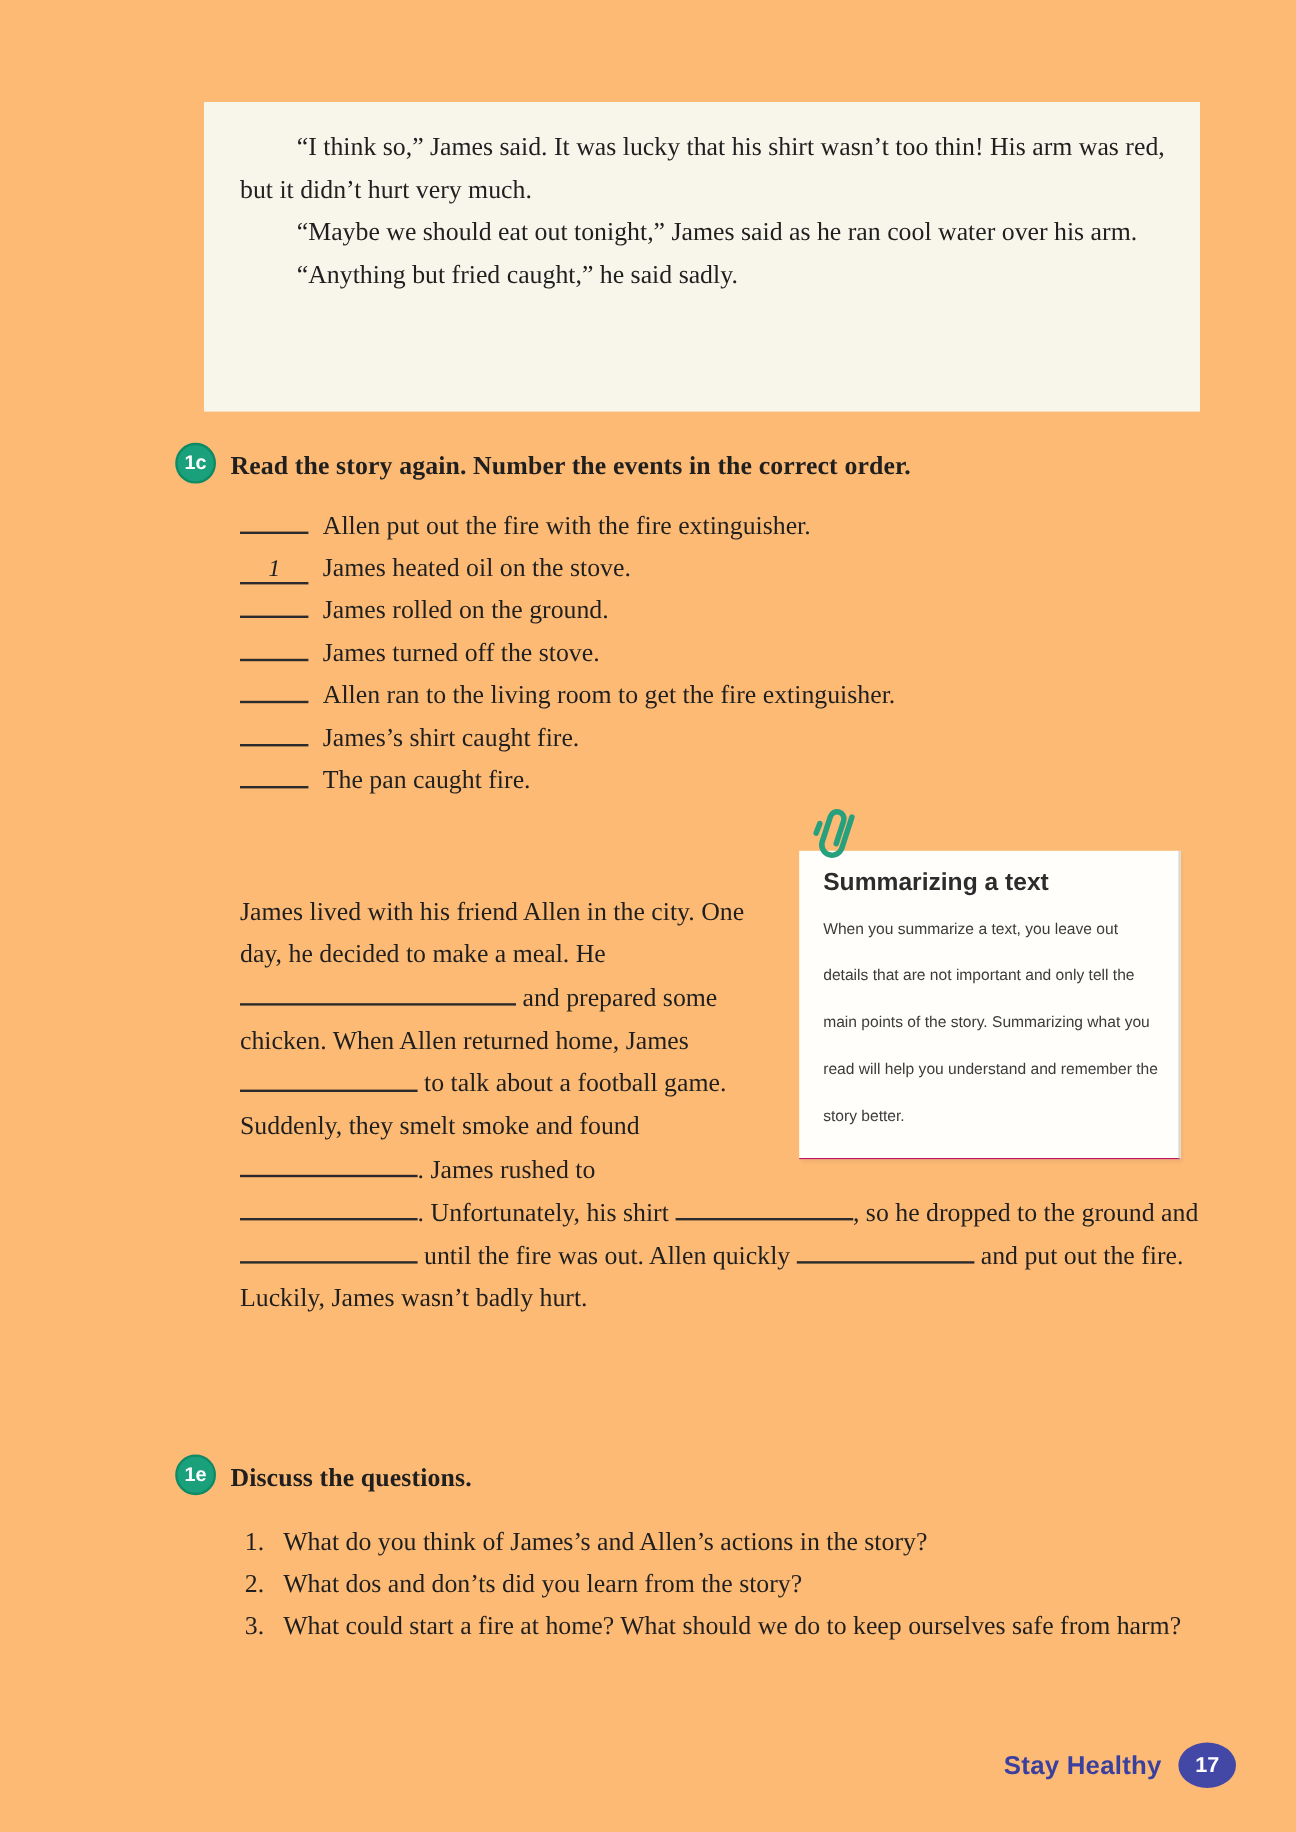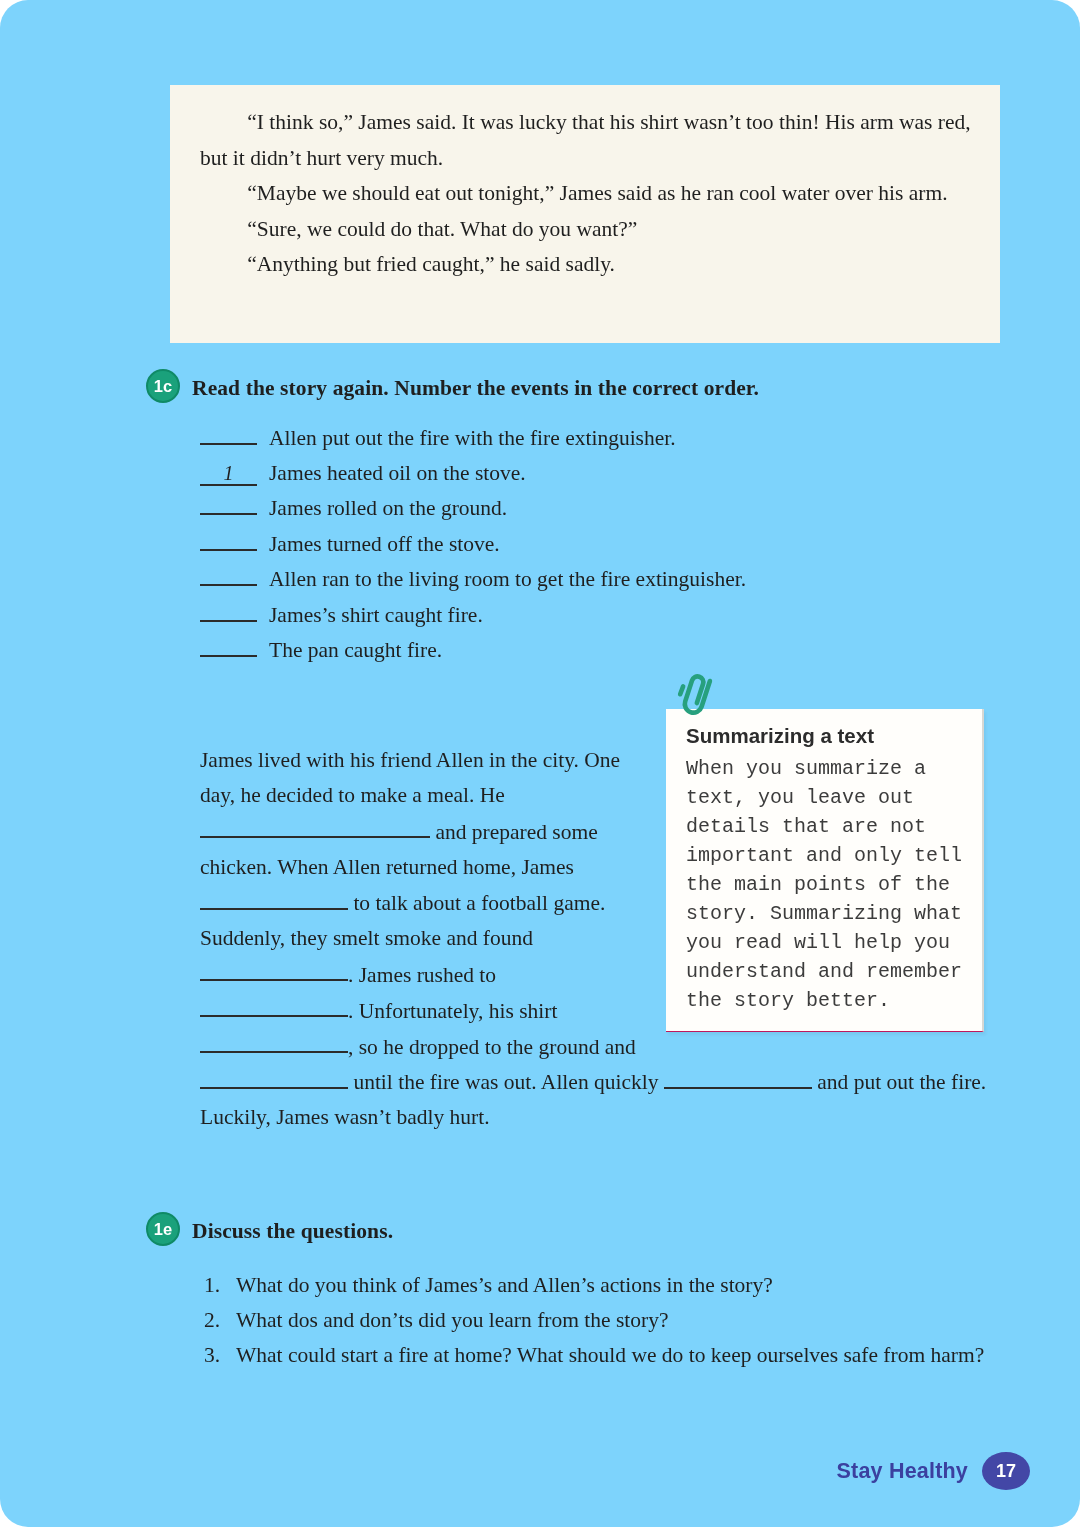--- a/index.html
+++ b/index.html
@@ -1,23 +1,22 @@
 <!DOCTYPE html>
 <html><head>
 <meta charset="utf-8">
 <style>
   html,body{margin:0;padding:0;background:#ffffff;}
   .page{
     position:relative;
     width:1080px;height:1527px;
-    background:#7dd3fc;
+    background:#fdba74;
     font-family:"Liberation Serif", serif;
     color:#1f1f1f;
     overflow:hidden;
-    border-radius:28px;
   }
   
   .story-box{
     position:absolute;left:170px;top:85px;width:830px;height:258px;
     box-sizing:border-box;
     background:#f8f5eb;
     padding:20px 22px 0 30px;
     font-size:21.5px;line-height:35.5px;
   }
   .story-box p{margin:0;text-indent:2.2em;}
@@ -80,21 +79,21 @@
     box-shadow:2px 3px 3px rgba(0,0,0,.05);
     padding:14px 16px 16px 20px;
     font-family:"Liberation Sans", sans-serif;
     color:#3c3c3c;
   }
   .tip-title{
     margin:0 0 5px 0;
     font-size:20.5px;font-weight:bold;color:#2c2c2c;
     line-height:26px;
   }
-  .tip-body{margin:0;font-size:20px;line-height:29px;font-family:Liberation Mono, monospace;}
+  .tip-body{margin:0;font-size:13px;line-height:39px;}
   
   .q-list{margin:20px 0 0 58px;}
   .q{
     font-size:21.5px;line-height:35.4px;
     padding-left:32px;text-indent:-32px;
   }
   .q .q-num{display:inline-block;width:32px;text-indent:0;}
   
   .footer{
     position:absolute;top:1452px;right:50px;
@@ -112,21 +111,20 @@
   }
 </style>
 </head>
 <body>
 
 <div class="page">
 
   <div class="story-box">
       <p>“I think so,” James said. It was lucky that his shirt wasn’t too thin! His arm was red, but it didn’t hurt very much.</p>
       <p>“Maybe we should eat out tonight,” James said as he ran cool water over his arm.</p>
-      <p>“Sure, we could do that. What do you want?”</p>
       <p>“Anything but fried caught,” he said sadly.</p>
     </div>
 
   <section class="sec sec-1c">
     <div class="sec-head">
       <span class="badge">1c</span>
       <h2 class="sec-title">Read the story again. Number the events in the correct order.</h2>
     </div>
     <div class="ev-list">
         <div class="ev"><span class="blank"></span><span>Allen put out the fire with the fire extinguisher.</span></div>

